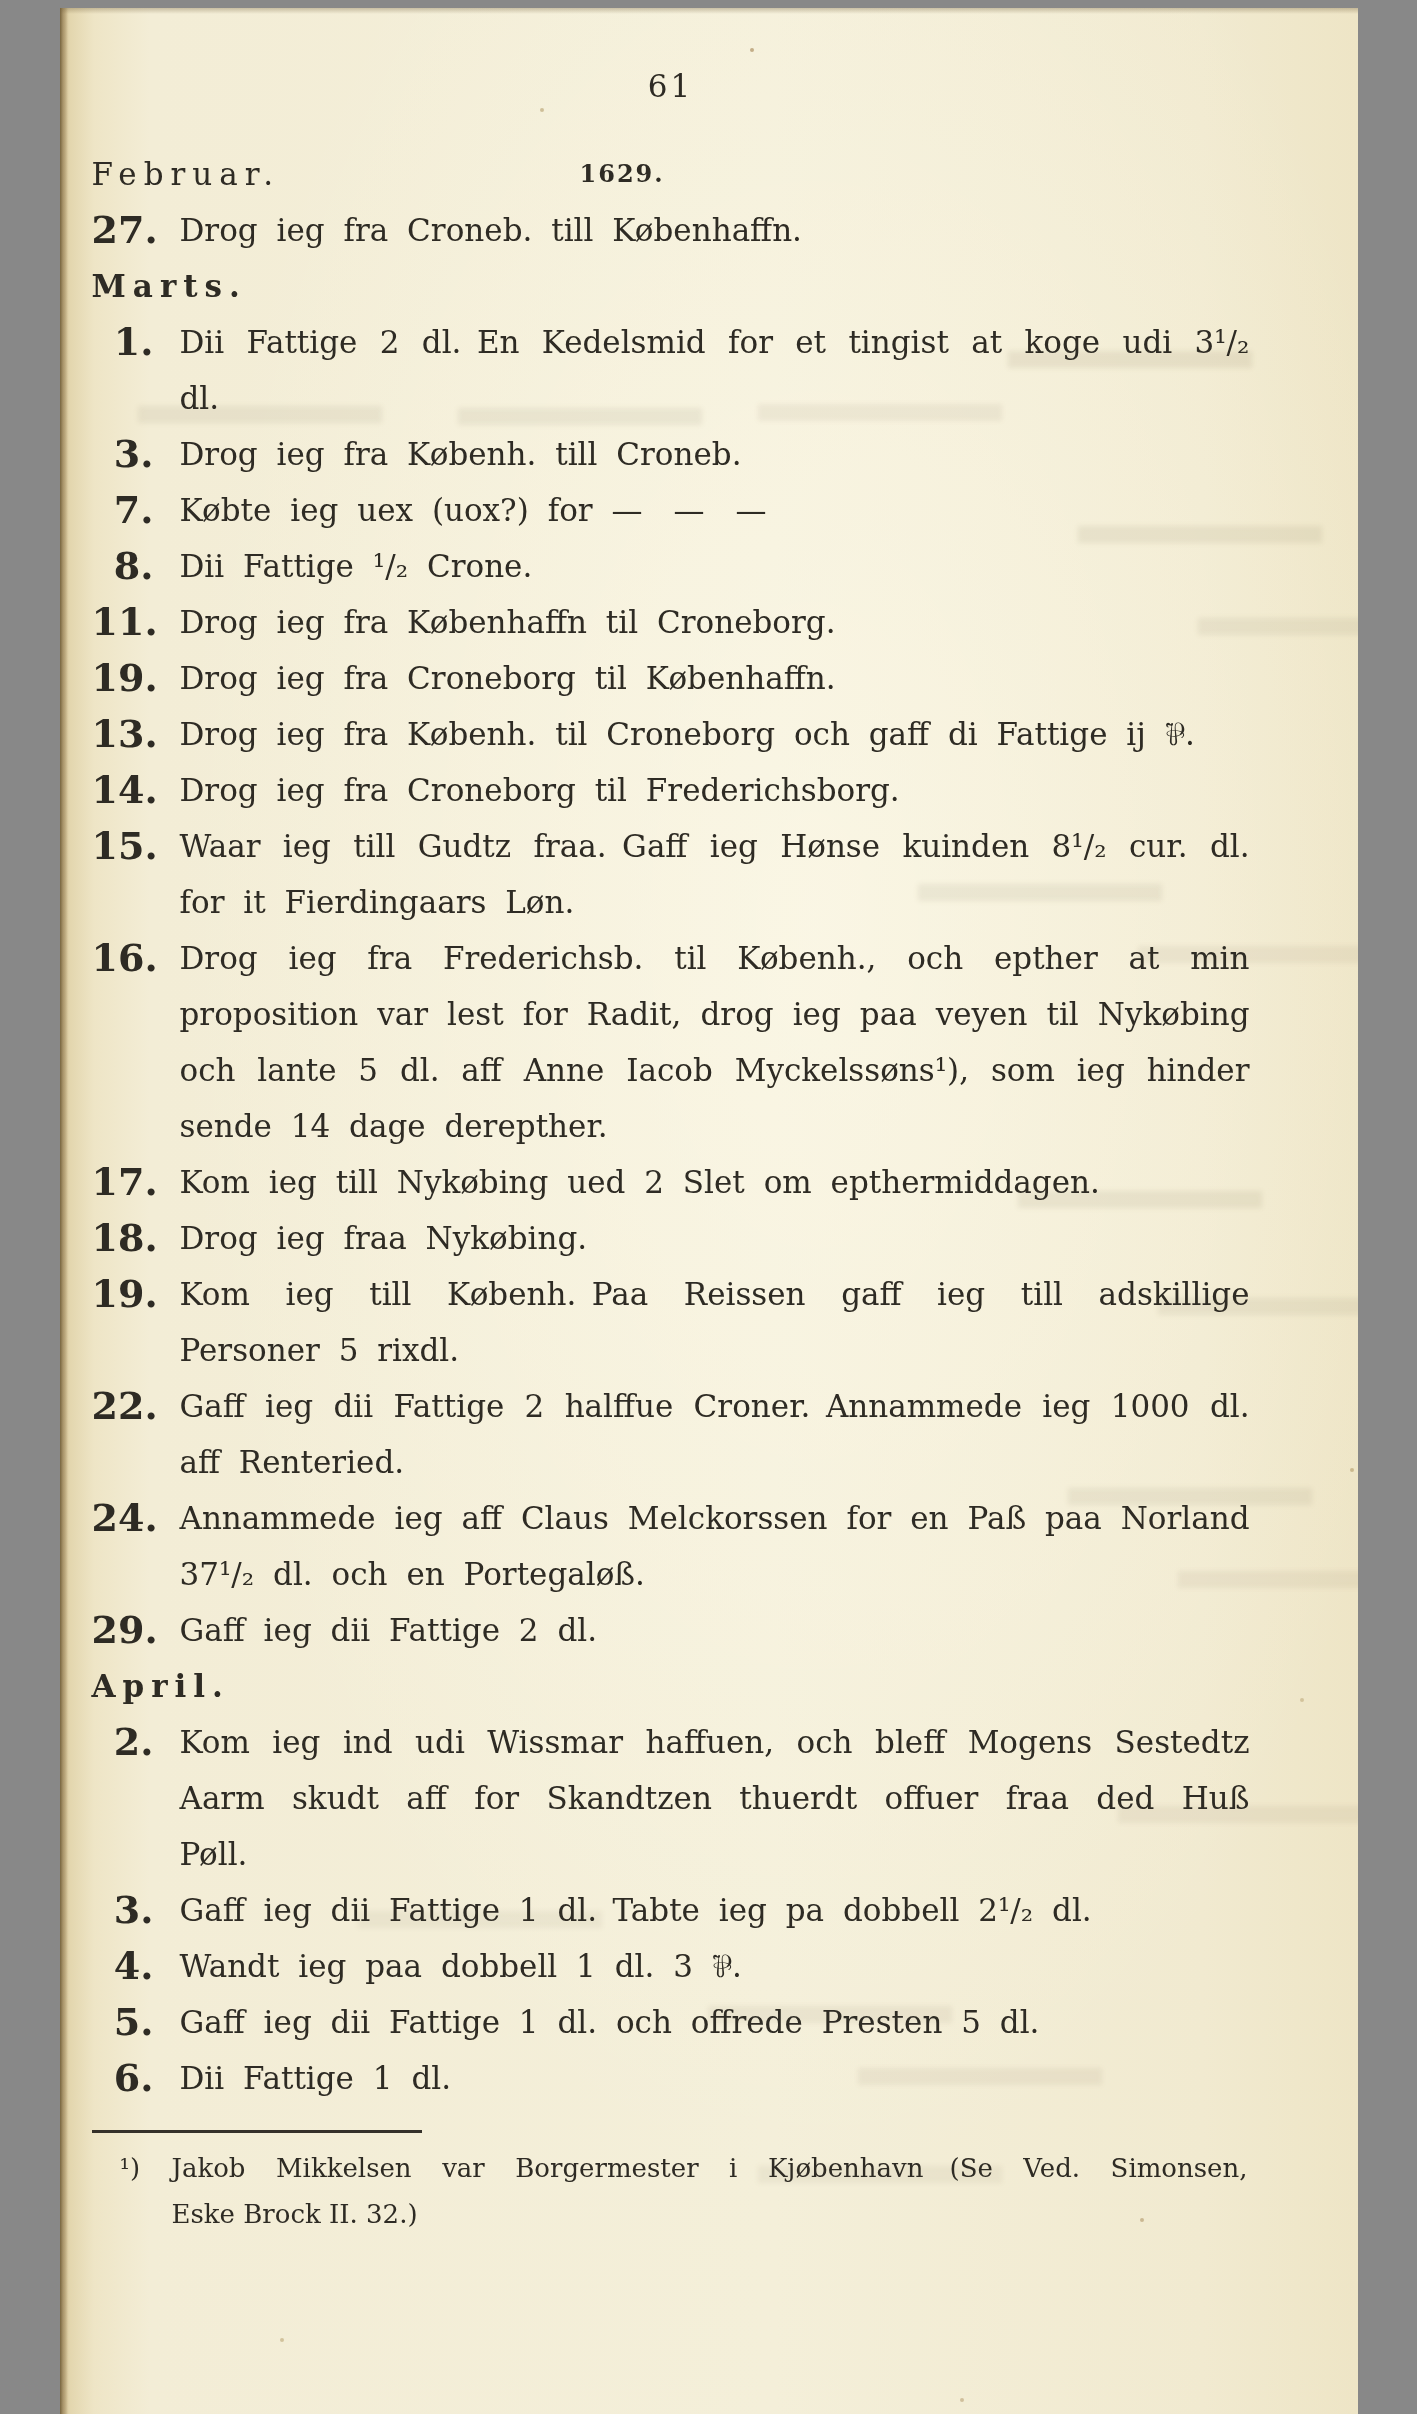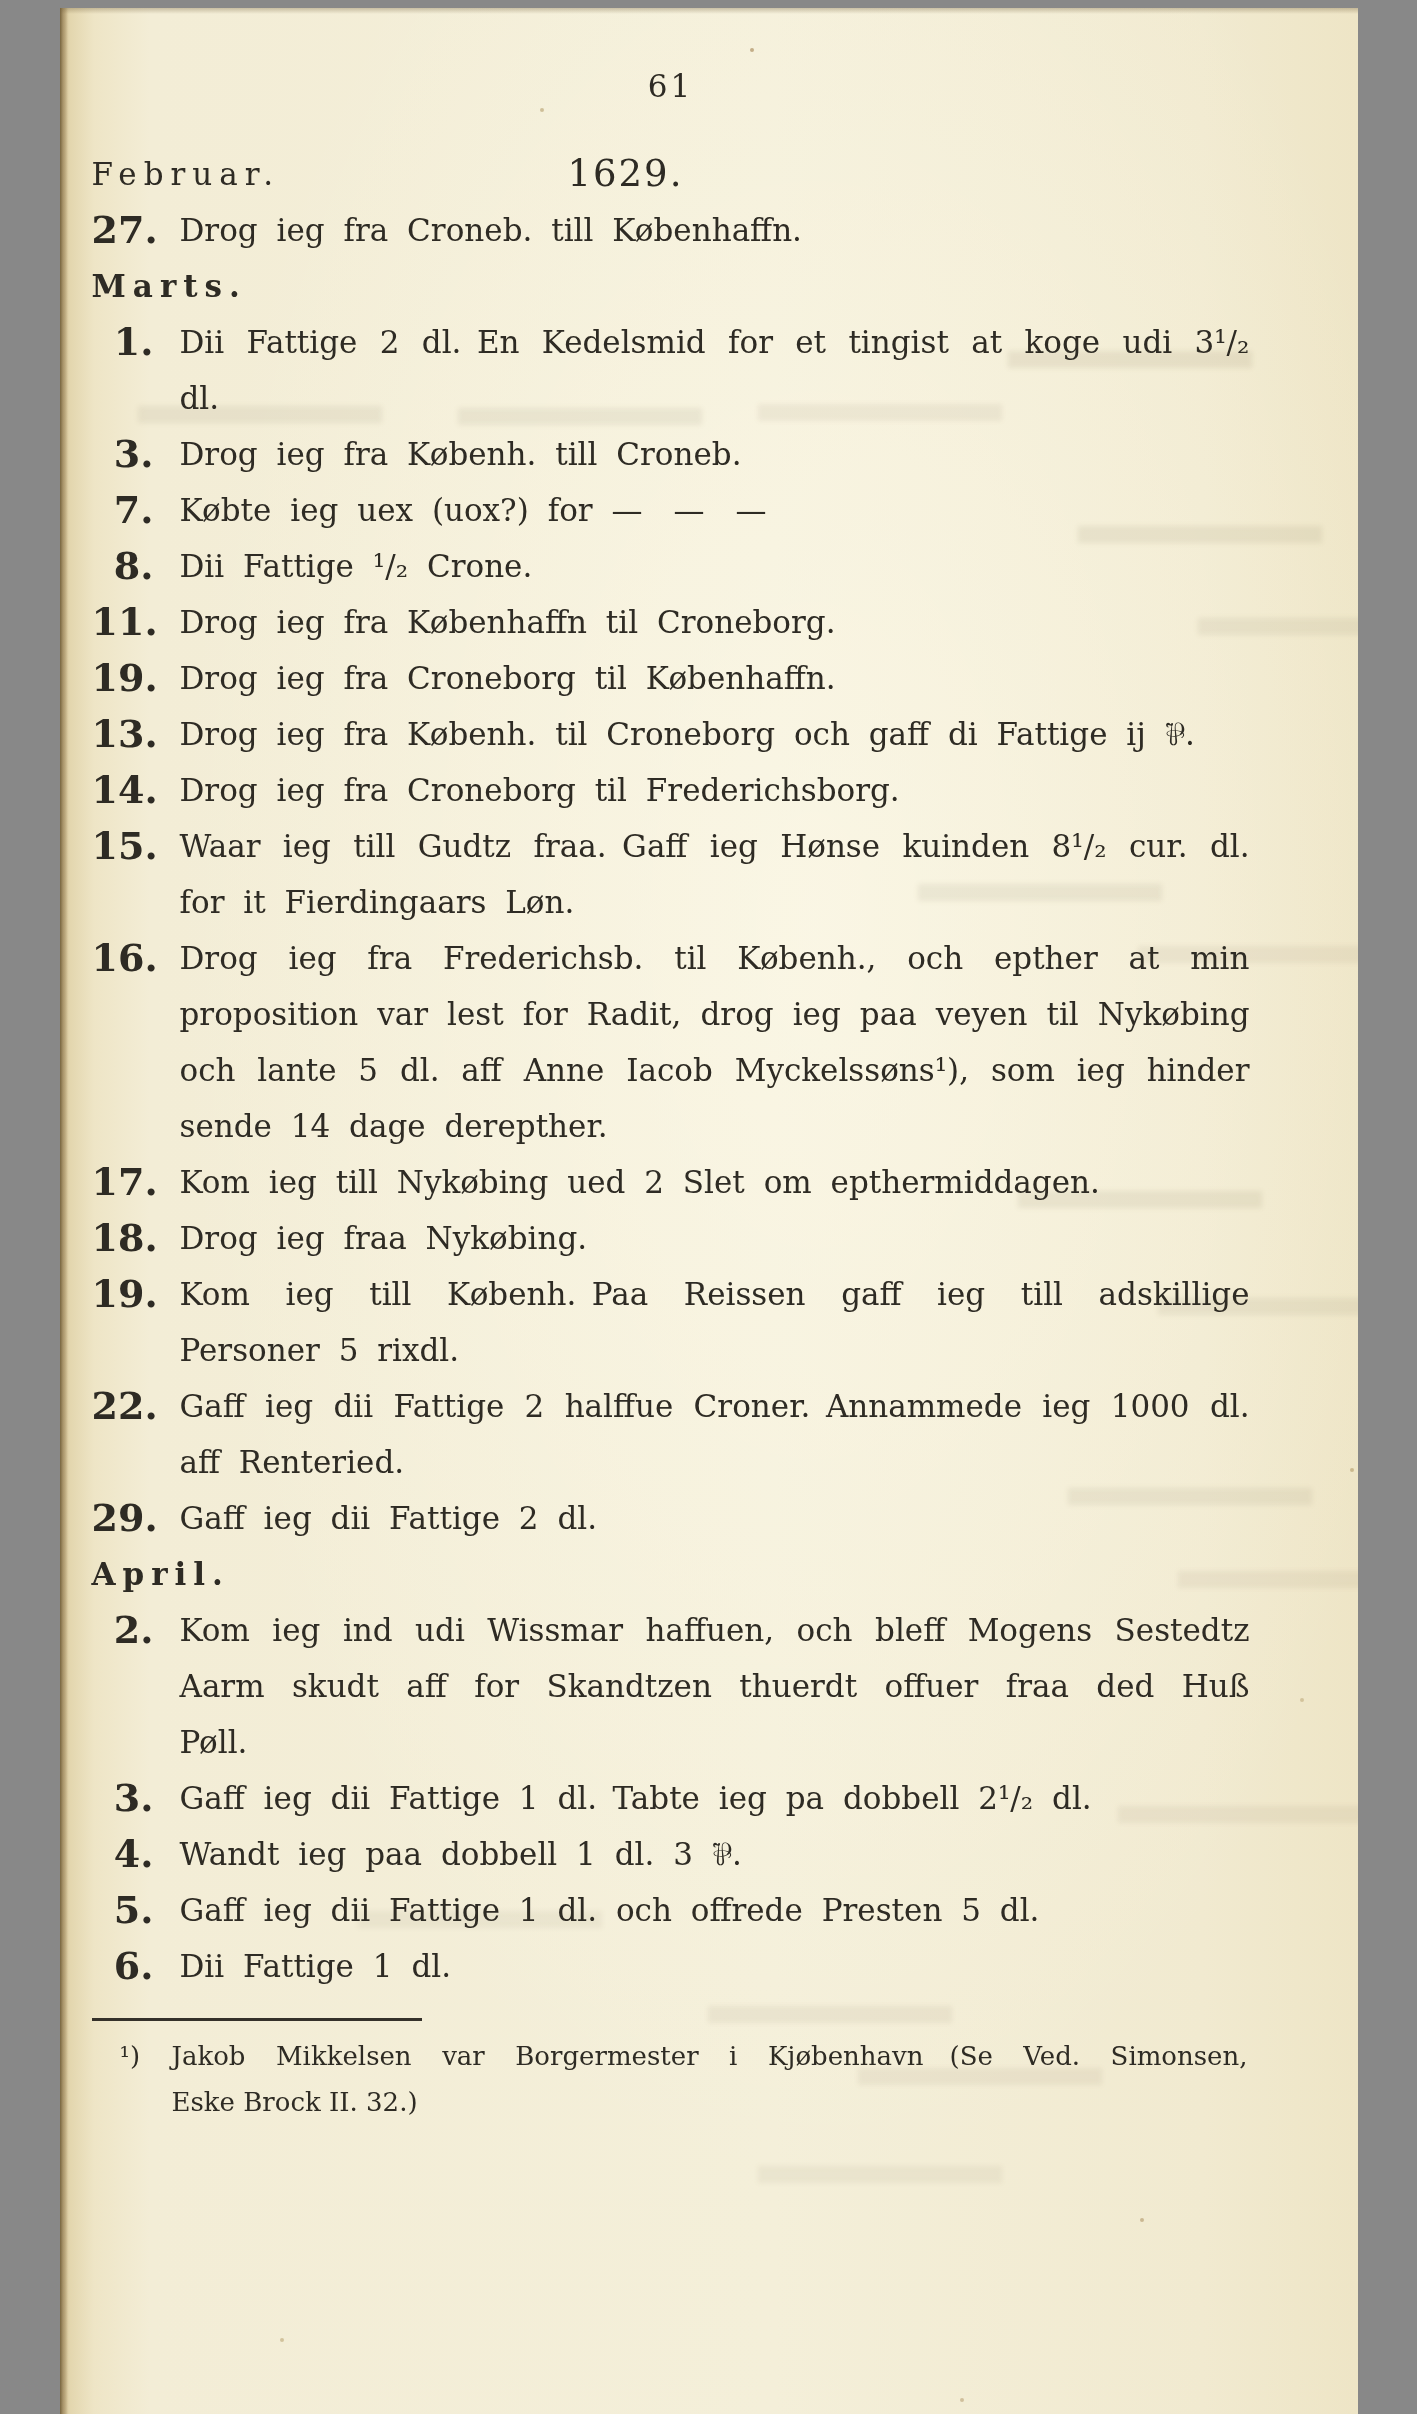--- a/index.html
+++ b/index.html
@@ -53,21 +53,21 @@
       1290px 1460px 0 0 rgba(160,130,70,0.45),
       1240px 1690px 0 0 rgba(160,130,70,0.35),
       1080px 2210px 0 0 rgba(146,108,52,0.40),
       220px 2330px 0 0 rgba(160,130,70,0.40),
       900px 2390px 0 0 rgba(146,108,52,0.35);
   }
   .content{position:absolute;left:32px;top:58px;width:1158px;}
   .page-number{text-align:center;font-size:31px;line-height:40px;letter-spacing:3px;}
   .header-row{position:relative;margin-top:40px;height:56px;line-height:56px;}
   .month-label{font-size:31px;font-weight:normal;letter-spacing:7px;}
-  .year-label{position:absolute;left:476px;top:0;font-size:37px;font-weight:normal;letter-spacing:2px;}
+  .year-label{position:absolute;left:488px;top:0;font-size:24px;font-weight:bold;letter-spacing:2px;}
   .heading-row{font-size:31px;font-weight:bold;letter-spacing:7px;line-height:56px;}
   .row{display:flex;align-items:flex-start;}
   .num{flex:none;width:62px;text-align:right;font-size:38px;line-height:56px;font-weight:bold;}
   .txt{flex:1;padding-left:26px;font-size:31px;line-height:56px;text-align:justify;word-spacing:9px;}
   .footnote-sep{width:330px;height:3px;background:#35312a;margin-top:24px;}
   .footnote{margin-top:12px;padding-left:28px;font-size:26px;line-height:46px;}
   .fn-line1{display:flex;}
   .fn-marker{flex:none;width:52px;}
   .fn-text{flex:1;text-align:justify;text-align-last:justify;word-spacing:6px;padding-right:2px;}
   .fn-line2{margin-left:52px;}
@@ -146,20 +146,24 @@
     </div>
     <div class="row">
       <span class="num">19.</span>
       <span class="txt">Kom ieg till Københ. Paa Reissen gaff ieg till adskillige Personer 5 rixdl.</span>
     </div>
     <div class="row">
       <span class="num">22.</span>
       <span class="txt">Gaff ieg dii Fattige 2 halffue Croner. Annammede ieg 1000 dl. aff Renteried.</span>
     </div>
     <div class="row">
+      <span class="num">24.</span>
+      <span class="txt">Annammede ieg aff Claus Melckorssen for en Paß paa Norland 37¹/₂ dl. och en Portegaløß.</span>
+    </div>
+    <div class="row">
       <span class="num">29.</span>
       <span class="txt">Gaff ieg dii Fattige 2 dl.</span>
     </div>
 
     <div class="heading-row">April.</div>
 
     <div class="row">
       <span class="num">2.</span>
       <span class="txt">Kom ieg ind udi Wissmar haffuen, och bleff Mogens Sestedtz Aarm skudt aff for Skandtzen thuerdt offuer fraa ded Huß Pøll.</span>
     </div>

